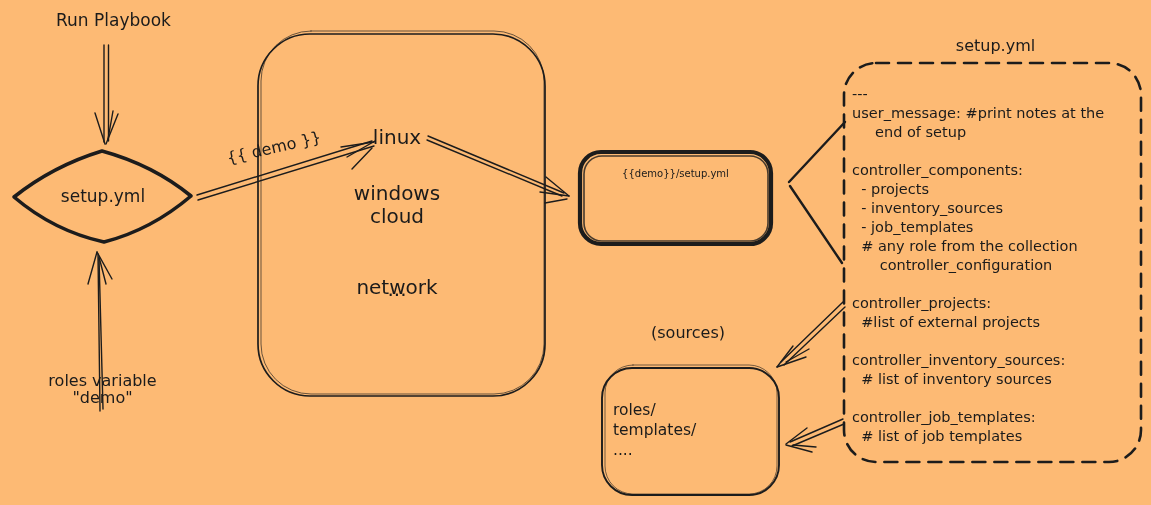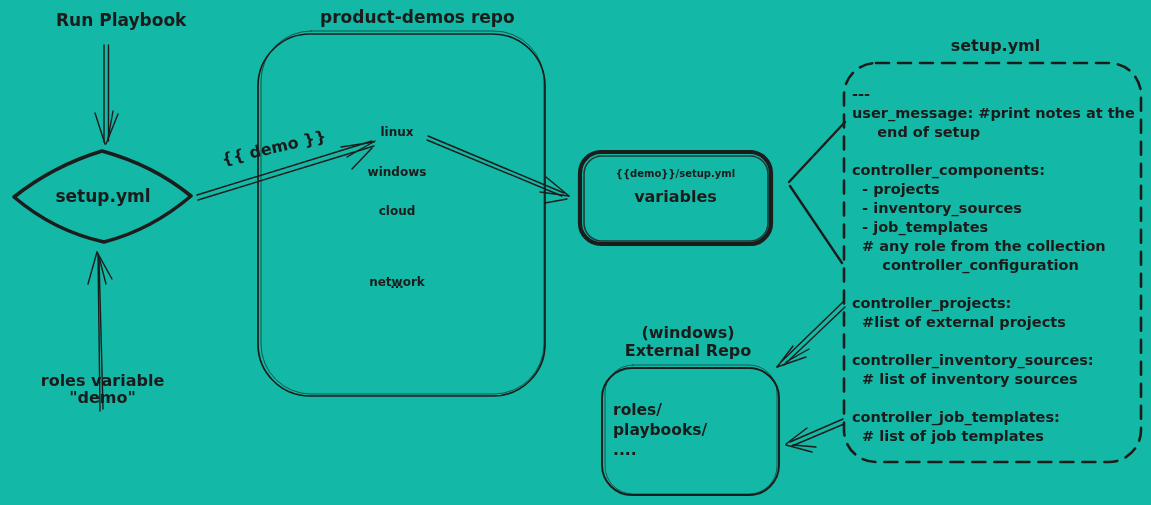--- a/index.html
+++ b/index.html
@@ -1,24 +1,23 @@
 <!DOCTYPE html>
 <html><head>
 <meta charset="utf-8">
 <style>
   html, body { margin: 0; padding: 0; background: #ffffff; }
   .canvas {
     position: relative;
     width: 1151px;
     height: 505px;
-    background: #14b8a6;
+    background: #fdba74;
     font-family: "DejaVu Sans", sans-serif;
     color: #1b1b1b;
     overflow: hidden;
-    font-weight: bold;
   }
   svg.shapes {
     position: absolute;
     left: 0; top: 0;
     width: 1151px; height: 505px;
   }
   svg.shapes path, svg.shapes rect {
     fill: none;
     stroke: #1c1c1c;
     stroke-linecap: round;
@@ -41,23 +40,23 @@
   .yaml-code { left: 852px; top: 85px; font-size: 14.5px; line-height: 19px; }
   .ext-code  { left: 613px; top: 400px; font-size: 15.5px; line-height: 20px; }
 
   .run-playbook   { left: 56px;  top: 11px;  font-size: 17px; }
   .repo-title     { left: 320px; top: 8px;   width: 162px; font-size: 17px; }
   .diamond-label  { left: 52px;  top: 187px; width: 102px; font-size: 17px; }
   .withvar-1      { left: 40px;  top: 372px; width: 125px; font-size: 16px; }
   .withvar-2      { left: 40px;  top: 389px; width: 125px; font-size: 16px; }
   .demo-edge      { left: 220px; top: 139px; width: 108px; font-size: 16px;
                     transform: rotate(-13deg); }
-  .repo-item      { left: 342px; width: 110px; font-size: 12px; }
+  .repo-item      { left: 342px; width: 110px; font-size: 20px; }
   .ri-0 { top: 126px; }
-  .ri-1 { top: 166px; }
+  .ri-1 { top: 182px; }
   .ri-2 { top: 205px; text-align: center; }
   .ri-3 { top: 260px; margin-top: 16px; }
   .ri-4 { top: 278px; }
   .vars-1 { left: 584px; top: 168px; width: 183px; font-size: 10px; }
   .vars-2 { left: 584px; top: 188px; width: 183px; font-size: 16px; }
   .panel-title { left: 943px; top: 37px; width: 105px; font-size: 16px; }
   .ext-1 { left: 612px; top: 324px; width: 152px; font-size: 16px; }
   .ext-2 { left: 612px; top: 342px; width: 152px; font-size: 16px; }
 </style>
 </head>
@@ -139,37 +138,35 @@
     </g>
 
     <g>
       <rect x="602" y="368" width="177" height="127" rx="30" stroke-width="1.9"></rect>
       <rect x="605" y="365" width="172" height="129" rx="28" stroke-width="1" opacity="0.6"></rect>
     </g>
   </svg>
 
   <div class="label run-playbook">Run Playbook</div>
 
-  <div class="label center repo-title">product-demos repo</div>
 
   <div class="label center diamond-label">setup.yml</div>
 
   <div class="label center withvar-1">roles variable</div>
   <div class="label center withvar-2">"demo"</div>
 
   <div class="label center demo-edge">{{ demo }}</div>
 
   <div class="label center repo-item ri-0">linux</div>
   <div class="label center repo-item ri-1">windows</div>
   <div class="label center repo-item ri-2">cloud</div>
   <div class="label center repo-item ri-3">network</div>
   <div class="label center repo-item ri-4">...</div>
 
   <div class="label center vars-1">{{demo}}/setup.yml</div>
-  <div class="label center vars-2">variables</div>
 
   <div class="label center panel-title">setup.yml</div>
 
   <pre class="code yaml-code">---
 user_message: #print notes at the
      end of setup
 
 controller_components:
   - projects
   - inventory_sources
@@ -179,20 +176,19 @@
 
 controller_projects:
   #list of external projects
 
 controller_inventory_sources:
   # list of inventory sources
 
 controller_job_templates:
   # list of job templates</pre>
 
-  <div class="label center ext-1">(windows)</div>
-  <div class="label center ext-2">External Repo</div>
+  <div class="label center ext-1">(sources)</div>
 
   <pre class="code ext-code">roles/
-playbooks/
+templates/
 ....</pre>
 
 </div>
 
 </body></html>

